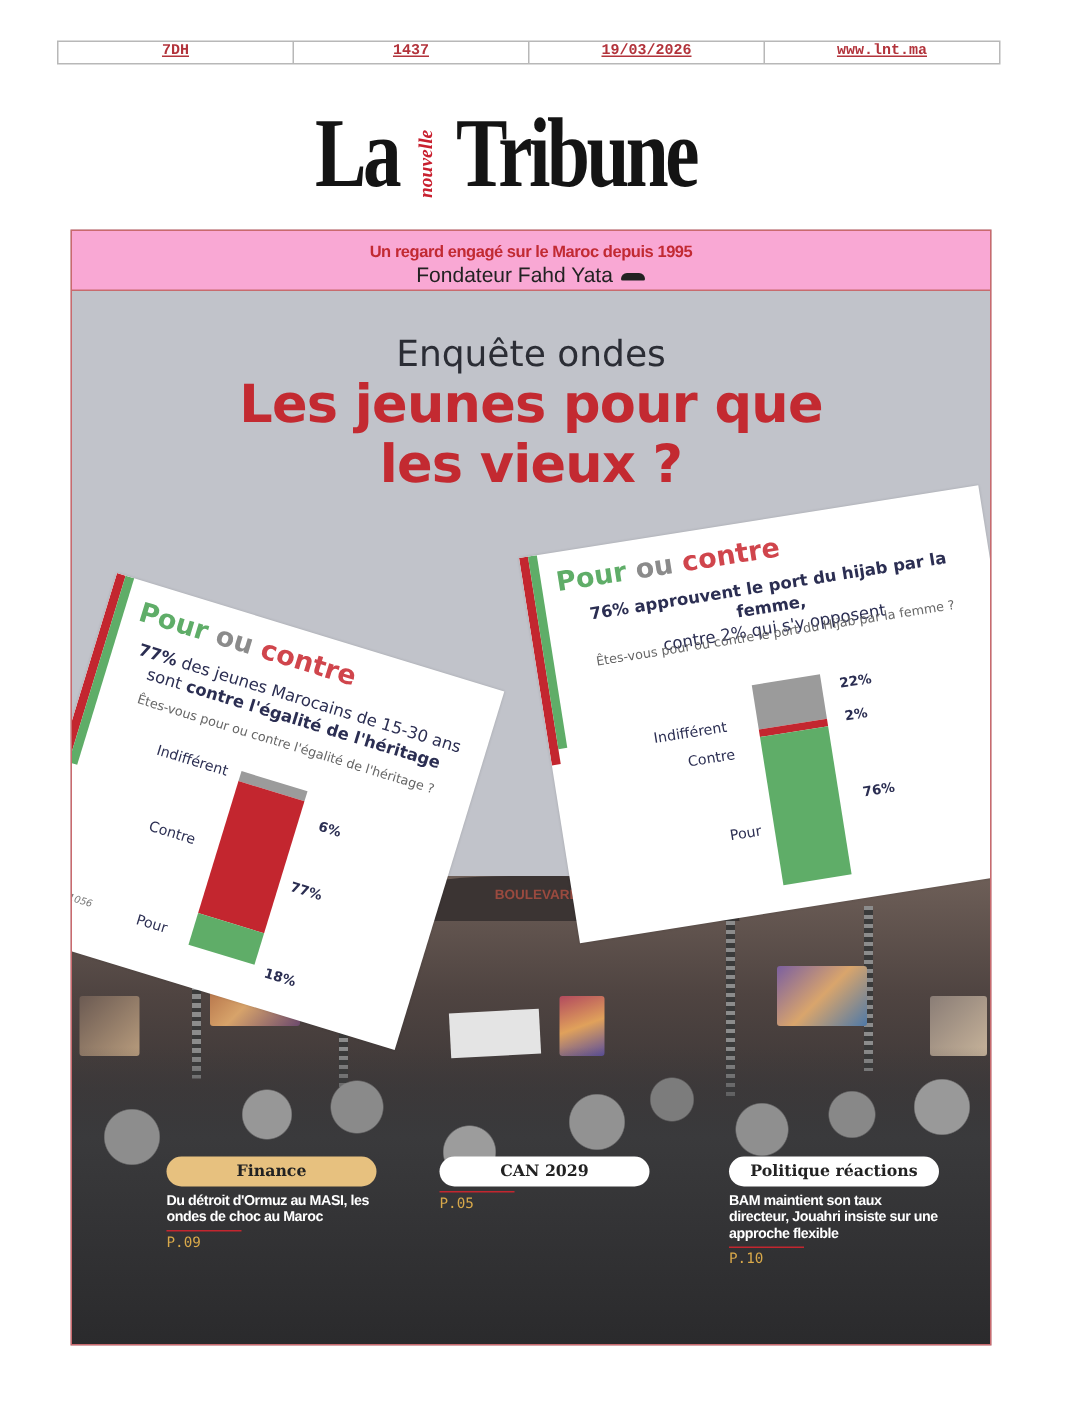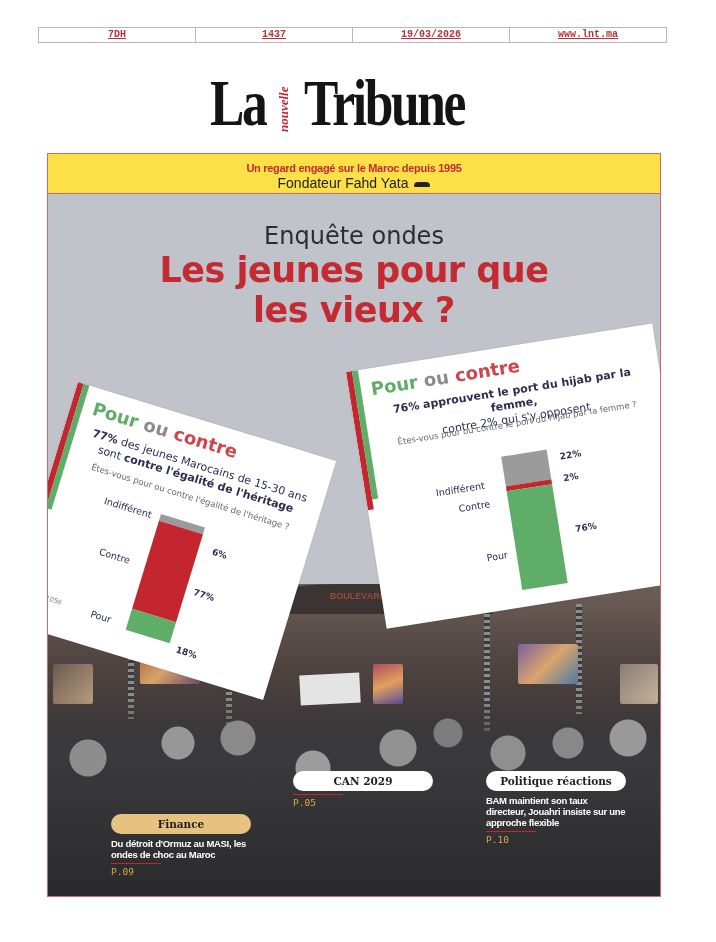--- a/index.html
+++ b/index.html
@@ -35,21 +35,21 @@
       font-size: 13px; color: #c8202f; transform: rotate(-90deg); transform-origin: left top;
       letter-spacing: 0px;
     }
 
     
     .frame {
       position: absolute; left: 47px; top: 153px; width: 614px; height: 744px;
       border: 1px solid #c96a6e; overflow: hidden; background: #c1c3ca;
     }
     .tagline-box {
-      position: absolute; left: 0; top: 0; width: 612px; height: 40px; background: #fde047;
+      position: absolute; left: 0; top: 0; width: 612px; height: 40px; background: #f9a8d4;
       border-bottom: 1px solid #c96a6e; text-align: center;
     }
     .tagline {
       margin-top: 8px; font-size: 11px; font-weight: bold; color: #c22a33; letter-spacing: -0.3px;
     }
     .founder { font-size: 14px; color: #222; margin-top: 1px; }
     .mustache {
       display: inline-block; width: 16px; height: 5px; background: #222;
       border-radius: 8px 8px 2px 2px; vertical-align: middle; margin-left: 2px;
     }
@@ -251,21 +251,21 @@
       <div class="seg-pour" style="height:100px;"></div>
     </div>
     <div class="bar-label" style="left:70px; top:128px;">Indifférent</div>
     <div class="bar-label" style="left:90px; top:147px;">Contre</div>
     <div class="bar-label" style="left:110px; top:200px;">Pour</div>
     <div class="bar-pct" style="left:198px; top:112px;">22%</div>
     <div class="bar-pct" style="left:198px; top:134px;">2%</div>
     <div class="bar-pct" style="left:202px; top:186px;">76%</div>
   </div>
 
-  <div class="teaser" style="left:63px;margin-top:43px;">
+  <div class="teaser" style="left:63px;">
     <span class="teaser-pill pill-gold">Finance</span>
     <div class="teaser-title">Du détroit d'Ormuz au MASI, les ondes de choc au Maroc</div>
     <div class="teaser-rule"></div>
     <div class="teaser-page">P.09</div>
   </div>
   <div class="teaser" style="left:245px;">
     <span class="teaser-pill pill-white">CAN 2029</span>
     <div class="teaser-rule"></div>
     <div class="teaser-page">P.05</div>
   </div>

